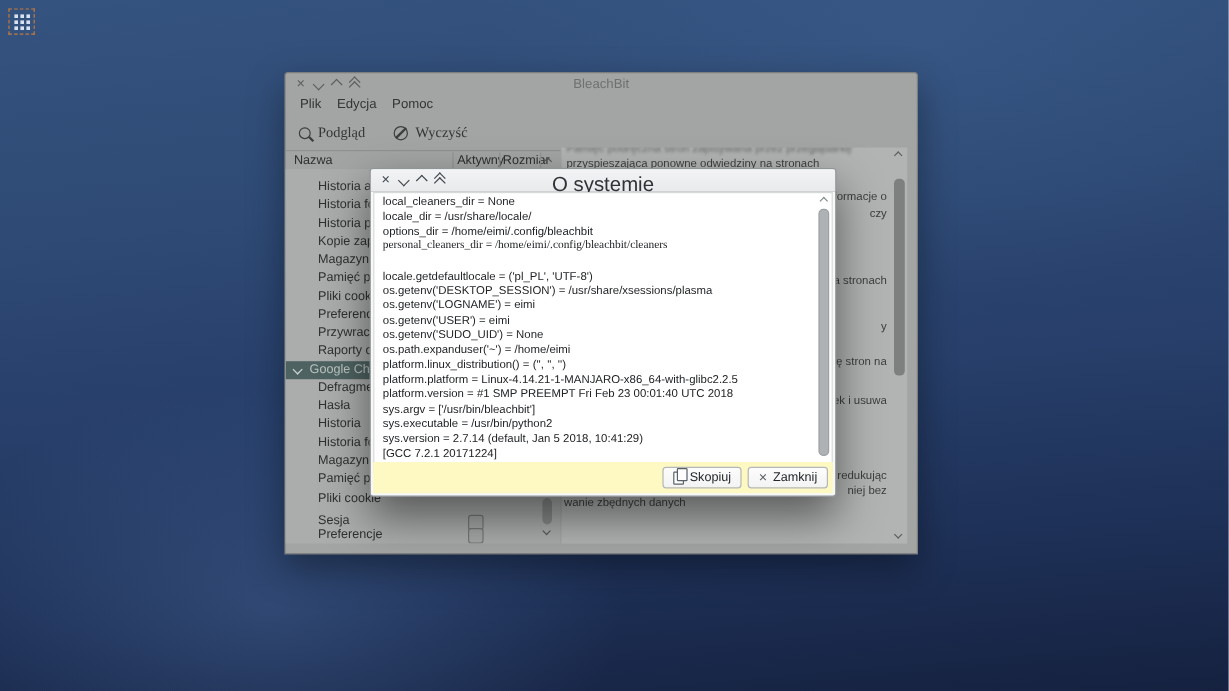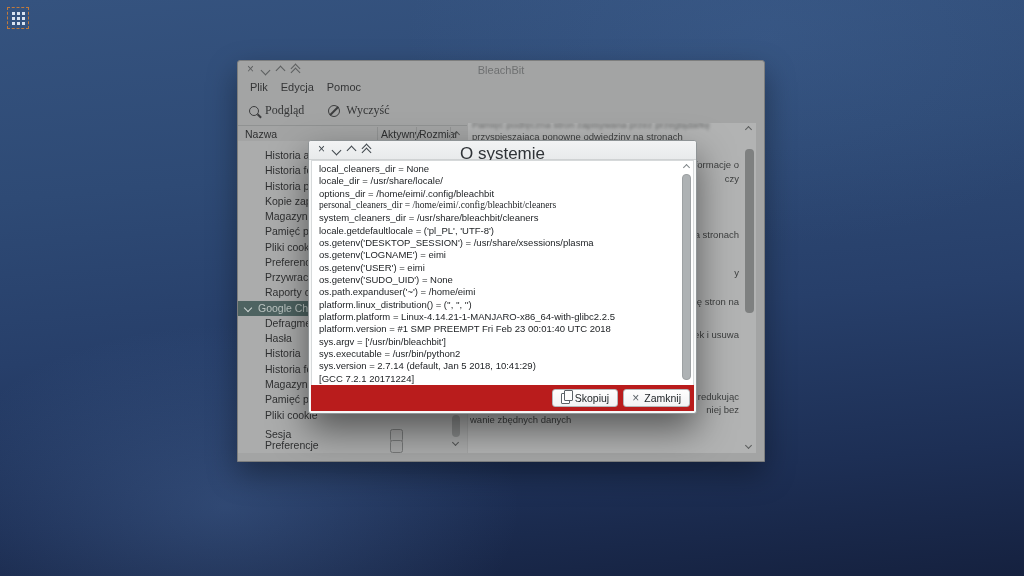--- a/index.html
+++ b/index.html
@@ -69,21 +69,21 @@
     border:1px solid #8f9496;border-radius:3px;box-shadow:0 16px 36px rgba(0,0,0,.5);}
   .dlg-tbar{position:absolute;left:0;top:0;width:100%;height:18px;background:linear-gradient(#f2f3f4,#e8eaeb);border-bottom:1px solid #cfd2d3;border-radius:2px 2px 0 0;}
   .dlg-wc{position:absolute;left:9px;top:4px;display:flex;gap:8px;align-items:center;color:#3f464c;height:10px;}
   .dlg-title{position:absolute;top:3px;left:0;width:100%;text-align:center;font-size:17px;font-weight:500;color:#2f3337;}
   .dtext{position:absolute;left:2px;top:19px;width:381px;height:232px;background:#ffffff;border:1px solid #d6d9da;}
   .dln{position:absolute;left:7px;white-space:nowrap;font-size:9.5px;color:#212427;}
   .caret{position:absolute;left:173px;top:224px;width:1px;height:11px;background:#1c1e20;}
   .dsb-up{right:4px;top:4px;color:#7f8689;}
   .dsb-thumb{position:absolute;right:2px;top:13px;width:9px;height:206px;background:#aeb2b4;border:1px solid #9da1a3;border-radius:4px;box-sizing:border-box;}
   .dsb-down{right:4px;top:224px;color:#7f8689;}
-  .dfoot{position:absolute;left:2px;right:2px;bottom:2px;height:26px;display:flex;justify-content:flex-end;align-items:center;gap:5px;padding-right:4px;background:#b91c1c;}
+  .dfoot{position:absolute;left:2px;right:2px;bottom:2px;height:26px;display:flex;justify-content:flex-end;align-items:center;gap:5px;padding-right:4px;background:#fef9c3;}
   .btn{display:flex;align-items:center;gap:5px;height:18px;padding:0 8px;background:linear-gradient(#fdfdfd,#f3f3f4);border:1px solid #b4b8ba;border-radius:3px;font-size:10.5px;color:#24282b;font-family:inherit;}
   .copy-icon{position:relative;width:7px;height:9px;border:1.1px solid #5b6267;border-radius:1px;background:#fff;}
   .copy-icon::after{content:'';position:absolute;left:2.5px;top:-3.5px;width:7px;height:9px;border:1.1px solid #5b6267;border-radius:1px;background:#fdfdfd;}
   .xg{font-size:12px;line-height:10px;color:#5a6166;}
 </style>
 </head>
 <body>
 
 <div class="stage">
 
@@ -236,21 +236,20 @@
 
     <div class="dtext" id="dlines">
       <span class="caret"></span>
       <span class="chev up tiny dsb-up"></span>
       <span class="dsb-thumb"></span>
       <span class="chev down tiny dsb-down"></span>
     <div class="dln" style="top: 2px;">local_cleaners_dir = None</div>
         <div class="dln" style="top: 14.33px;">locale_dir = /usr/share/locale/</div>
         <div class="dln" style="top: 26.66px;">options_dir = /home/eimi/.config/bleachbit</div>
         <div class="dln" style="top: 38.99px; font-family: Liberation Serif, serif;">personal_cleaners_dir = /home/eimi/.config/bleachbit/cleaners</div>
-        <div class="dln" style="top: 51.32px;">system_cleaners_dir = /usr/share/bleachbit/cleaners</div>
         <div class="dln" style="top: 63.65px;">locale.getdefaultlocale = ('pl_PL', 'UTF-8')</div>
         <div class="dln" style="top: 75.98px;">os.getenv('DESKTOP_SESSION') = /usr/share/xsessions/plasma</div>
         <div class="dln" style="top: 88.31px;">os.getenv('LOGNAME') = eimi</div>
         <div class="dln" style="top: 100.64px;">os.getenv('USER') = eimi</div>
         <div class="dln" style="top: 112.97px;">os.getenv('SUDO_UID') = None</div>
         <div class="dln" style="top: 125.3px;">os.path.expanduser('~') = /home/eimi</div>
         <div class="dln" style="top: 137.63px;">platform.linux_distribution() = ('', '', '')</div>
         <div class="dln" style="top: 149.96px;">platform.platform = Linux-4.14.21-1-MANJARO-x86_64-with-glibc2.2.5</div>
         <div class="dln" style="top: 162.29px;">platform.version = #1 SMP PREEMPT Fri Feb 23 00:01:40 UTC 2018</div>
         <div class="dln" style="top: 174.62px;">sys.argv = ['/usr/bin/bleachbit']</div>

